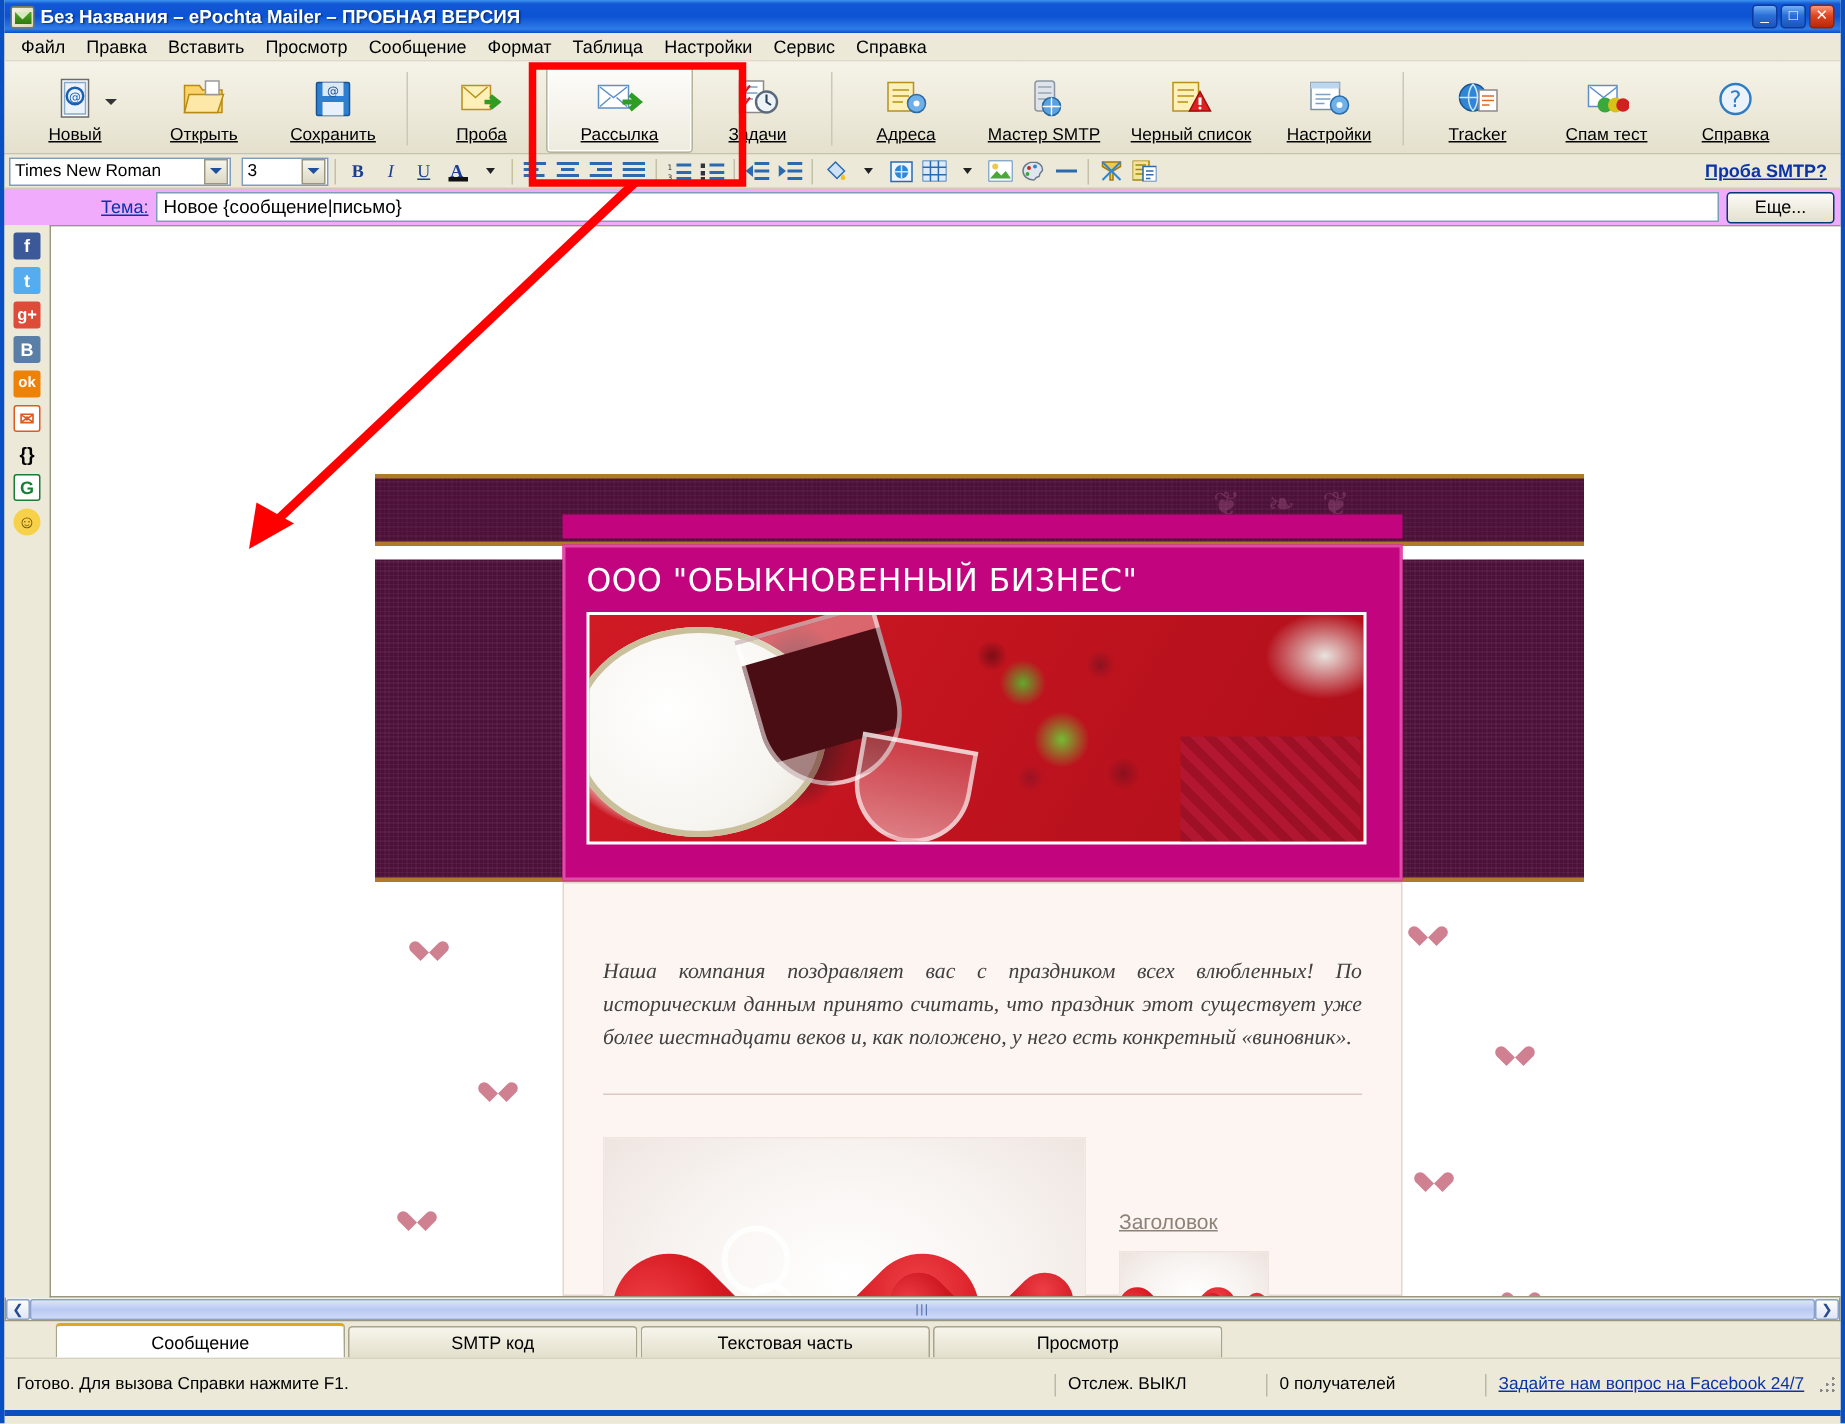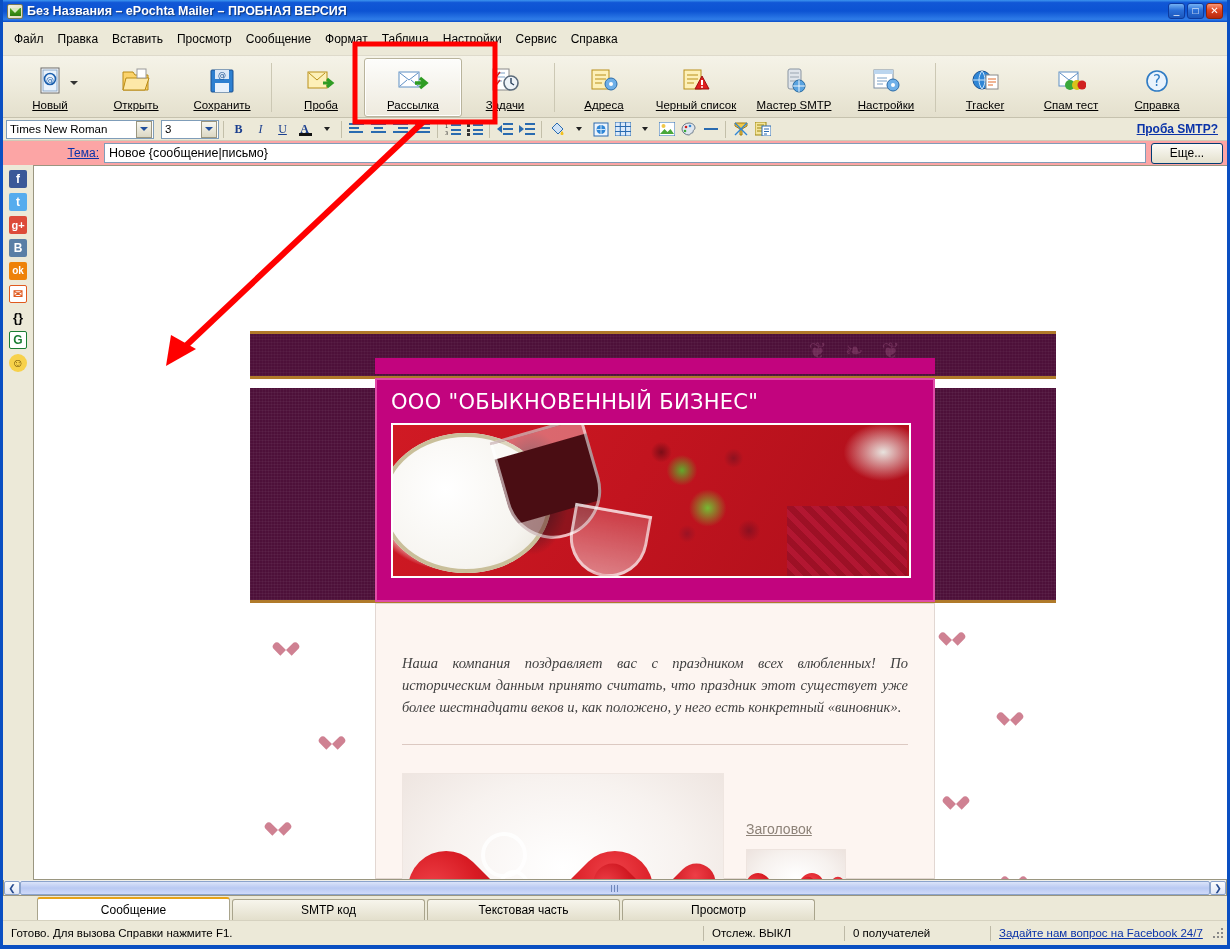--- a/index.html
+++ b/index.html
@@ -61,21 +61,21 @@
     background: linear-gradient(to bottom,#74b2f4,#2a6fd8 45%,#1b56bb);
     position: relative;
     display:flex;align-items:center;justify-content:center;
     font-size: 10px; color:#fff; line-height:1;
   }
   .wbtn.close { background: linear-gradient(to bottom,#f99a7a,#df4620 45%,#b8280d); border-color:#8f2408; }
   .wbtn span { display:block; }
 
   
   .menubar {
-    height: 34px; background: #ece9d8;
+    height: 19px; background: #ece9d8;
     display: flex; align-items: center;
     padding-left: 4px;
     border-bottom: 1px solid #dedacb;
   }
   .menubar .mi {
     padding: 2px 7px; font-size: 12px; color: #000; white-space: nowrap;
   }
 
   
   .toolbar {
@@ -135,21 +135,21 @@
     border:1px solid transparent;border-radius:2px;font-size:12px;
   }
   .fsep{width:1px;height:17px;background:#c3bfa9;margin:0 3px;}
   .smtp-link {
     margin-left:auto; margin-right:6px;
     color:#0b33a8; font-weight:bold; text-decoration:underline; font-size:12px;
   }
 
   
   .subjrow {
-    height:24px; background:#fca5a5; display:flex; align-items:center;
+    height:24px; background:#f0abfc; display:flex; align-items:center;
     padding: 0 4px 0 0; gap:5px;
   }
   .subjlabel{
     width:96px; text-align:right; color:#0b33a8; text-decoration:underline; font-size:12px;
   }
   .subjinput{
     flex:1; height:20px; background:#fff; border:1px solid #7f9db9;
     display:flex;align-items:center; padding:0 4px; font-size:12.5px; color:#000;
   }
   .morebtn{
@@ -375,21 +375,21 @@
     font-size:12px; color:#000;
   }
   .tab.active{
     background:#fff; border-color:#a9a48c;
     border-top:2px solid #e8a317;
     height:23px;
   }
 
   
   .statusbar{
-    height:25px; background:#ece9d8; display:flex; align-items:center;
+    height:35px; background:#ece9d8; display:flex; align-items:center;
     border-top:1px solid #d6d2c0; font-size:11.5px;
   }
   .sb-cell{ padding:0 8px; height:19px; display:flex; align-items:center; }
   .sb-sep{ width:1px; height:15px; background:#bdb9a6; }
   .sb-link{ color:#0b33a8; text-decoration:underline; }
   .grip{ margin-left:auto; width:14px; height:14px; margin-right:2px;
     background-image: radial-gradient(circle 1px at 3px 11px,#888 0 100%, transparent 0),
                       radial-gradient(circle 1px at 7px 11px,#888 0 100%, transparent 0),
                       radial-gradient(circle 1px at 11px 11px,#888 0 100%, transparent 0),
                       radial-gradient(circle 1px at 7px 7px,#888 0 100%, transparent 0),
@@ -517,41 +517,41 @@
             <path d="M6 8h11M6 12h11M6 16h7" stroke="#b9901a"></path>
             <circle cx="22" cy="17" r="6" fill="#6fb0e8" stroke="#2a6ba8"></circle>
             <circle cx="22" cy="17" r="2" fill="#fff"></circle>
           </svg>
       </div>
       <div class="tl">Адреса</div>
     </div>
 
     <div class="tbtn wide">
       <div class="ti">
+        <svg width="28" height="28" viewBox="0 0 28 28">
+            <rect x="8" y="2" width="13" height="20" rx="2" fill="#dfe4ea" stroke="#8a95a1"></rect>
+            <path d="M10 6h9M10 10h9M10 14h9" stroke="#9aa5b1"></path>
+            <circle cx="19" cy="19" r="6" fill="#5aa3e0" stroke="#25689f"></circle>
+            <path d="M13 19h12M19 13v12" stroke="#fff" stroke-width=".9"></path>
+          </svg>
+      </div>
+      <div class="tl">Мастер SMTP</div>
+    </div>
+
+    <div class="tbtn wide">
+      <div class="ti">
         <svg width="30" height="28" viewBox="0 0 30 28">
             <rect x="3" y="3" width="17" height="19" fill="#fdf0b8" stroke="#b9901a"></rect>
             <path d="M6 8h11M6 12h11M6 16h7" stroke="#b9901a"></path>
             <path d="M21 9l7 13h-14z" fill="#e02020" stroke="#9b0f0f"></path>
             <path d="M21 13v5" stroke="#fff" stroke-width="2"></path>
             <circle cx="21" cy="20" r="1" fill="#fff"></circle>
           </svg>
       </div>
       <div class="tl">Черный список</div>
-    </div>
-
-    <div class="tbtn wide">
-      <div class="ti">
-        <svg width="28" height="28" viewBox="0 0 28 28">
-            <rect x="8" y="2" width="13" height="20" rx="2" fill="#dfe4ea" stroke="#8a95a1"></rect>
-            <path d="M10 6h9M10 10h9M10 14h9" stroke="#9aa5b1"></path>
-            <circle cx="19" cy="19" r="6" fill="#5aa3e0" stroke="#25689f"></circle>
-            <path d="M13 19h12M19 13v12" stroke="#fff" stroke-width=".9"></path>
-          </svg>
-      </div>
-      <div class="tl">Мастер SMTP</div>
     </div>
 
     <div class="tbtn">
       <div class="ti">
         <svg width="28" height="28" viewBox="0 0 28 28">
             <rect x="2" y="3" width="19" height="18" fill="#fff" stroke="#7c8fa5"></rect>
             <rect x="2" y="3" width="19" height="4" fill="#bcd6ef"></rect>
             <path d="M5 11h10M5 14h10M5 17h6" stroke="#7ba0c6"></path>
             <circle cx="21" cy="18" r="6" fill="#6fb0e8" stroke="#2a6ba8"></circle>
             <circle cx="21" cy="18" r="2" fill="#fff"></circle>

